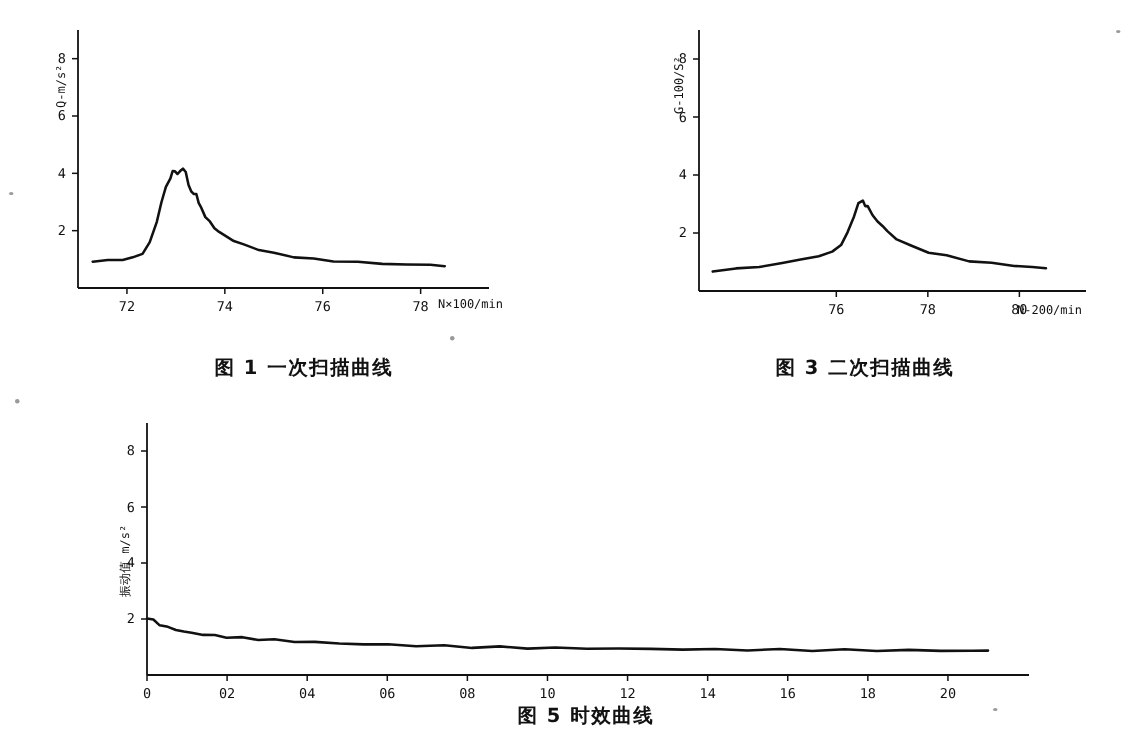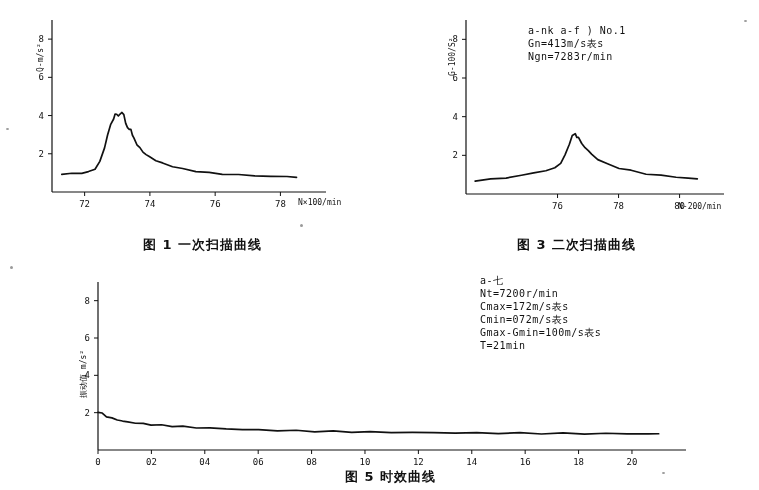--- a/index.html
+++ b/index.html
@@ -53,21 +53,21 @@
     font-size:9px;
     fill:#111;
   }
   .speck{position:absolute;background:#9a9a9a;border-radius:50%;}
 </style>
 </head>
 <body>
 
 <div class="chart" style="left:18px;top:6px;width:320px;height:220px;">
   <div class="ylabel" style="left:18px;top:66px;">Q-m/s²</div>
-  <div class="axis-label" style="left:280px;top:192px;">N×100/min</div>
+  <div class="axis-label" style="left:262px;top:192px;padding-left:12px;">N×100/min</div>
   <svg id="svg-fig1" width="320" height="220">
       <line x1="34" y1="14" x2="34" y2="186" stroke="#111" stroke-width="1.2"></line>
       <line x1="34" y1="186" x2="308" y2="186" stroke="#111" stroke-width="1.2"></line>
       <line x1="30" y1="147.77777777777777" x2="34" y2="147.77777777777777" stroke="#111" stroke-width="1"></line>
       <text x="26" y="150.77777777777777" text-anchor="end" class="tick-text">2</text>
       <line x1="30" y1="109.55555555555556" x2="34" y2="109.55555555555556" stroke="#111" stroke-width="1"></line>
       <text x="26" y="112.55555555555556" text-anchor="end" class="tick-text">4</text>
       <line x1="30" y1="71.33333333333334" x2="34" y2="71.33333333333334" stroke="#111" stroke-width="1"></line>
       <text x="26" y="74.33333333333334" text-anchor="end" class="tick-text">6</text>
       <line x1="30" y1="33.111111111111114" x2="34" y2="33.111111111111114" stroke="#111" stroke-width="1"></line>
@@ -81,23 +81,20 @@
       <line x1="262.4210526315791" y1="186" x2="262.4210526315791" y2="190" stroke="#111" stroke-width="1"></line>
       <text x="262.4210526315791" y="201" text-anchor="middle" class="tick-text">78</text>
       <path d="M43.79 168.44 L53.83 167.27 L63.82 167.38 L70.47 165.57 L77.02 163.27 L81.83 155.40 L86.55 141.88 L89.58 128.99 L92.59 118.65 L95.63 112.98 L97.10 108.00 L98.66 108.23 L100.34 110.00 L102.10 108.04 L103.95 106.45 L105.83 108.67 L107.70 117.32 L109.53 121.69 L111.27 123.37 L112.90 123.35 L114.44 129.26 L115.88 131.90 L118.91 138.76 L121.92 141.62 L124.96 146.15 L128.08 148.62 L131.29 150.57 L137.88 154.72 L144.56 156.93 L154.57 160.72 L164.61 162.48 L177.90 165.58 L191.13 166.33 L204.28 168.30 L220.58 168.48 L236.78 169.91 L252.90 170.36 L268.97 170.50 L278.51 171.46 " fill="none" stroke="#111" stroke-width="1.7" stroke-linejoin="round" stroke-linecap="round"></path>
     </svg>
 </div>
 <div class="caption" style="left:118px;top:236px;">图 1 一次扫描曲线</div>
 
 <div class="chart" style="left:430px;top:6px;width:320px;height:220px;">
   <div class="ylabel" style="left:18px;top:70px;">G-100/S²</div>
   <div class="axis-label" style="left:248px;top:196px;">N-200/min</div>
-  <div class="annot" style="left:98px;top:18px;">a-nk a-f ) No.1
-Gn=413m/s表s
-Ngn=7283r/min</div>
   <svg id="svg-fig3" width="320" height="220">
       <line x1="36" y1="14" x2="36" y2="188" stroke="#111" stroke-width="1.2"></line>
       <line x1="36" y1="188" x2="294" y2="188" stroke="#111" stroke-width="1.2"></line>
       <line x1="32" y1="149.33333333333334" x2="36" y2="149.33333333333334" stroke="#111" stroke-width="1"></line>
       <text x="28" y="152.33333333333334" text-anchor="end" class="tick-text">2</text>
       <line x1="32" y1="110.66666666666667" x2="36" y2="110.66666666666667" stroke="#111" stroke-width="1"></line>
       <text x="28" y="113.66666666666667" text-anchor="end" class="tick-text">4</text>
       <line x1="32" y1="72" x2="36" y2="72" stroke="#111" stroke-width="1"></line>
       <text x="28" y="75" text-anchor="end" class="tick-text">6</text>
       <line x1="32" y1="33.33333333333334" x2="36" y2="33.33333333333334" stroke="#111" stroke-width="1"></line>
@@ -108,26 +105,20 @@
       <text x="188.56410256410263" y="203" text-anchor="middle" class="tick-text">78</text>
       <line x1="249.58974358974368" y1="188" x2="249.58974358974368" y2="192" stroke="#111" stroke-width="1"></line>
       <text x="249.58974358974368" y="203" text-anchor="middle" class="tick-text">80</text>
       <path d="M45.15 175.07 L60.66 172.93 L76.12 172.06 L91.50 169.27 L103.72 166.94 L115.85 164.78 L124.83 161.74 L130.70 157.39 L135.02 148.87 L139.37 138.29 L142.26 129.40 L145.25 127.68 L146.81 131.42 L148.48 131.36 L151.74 137.49 L155.04 141.67 L158.33 144.62 L161.58 148.08 L167.79 153.63 L176.95 157.49 L189.05 162.49 L201.07 164.21 L216.09 168.24 L231.10 169.20 L246.13 171.27 L258.19 172.04 L267.30 172.85 " fill="none" stroke="#111" stroke-width="1.7" stroke-linejoin="round" stroke-linecap="round"></path>
     </svg>
 </div>
 <div class="caption" style="left:492px;top:236px;text-align:center;">图 3 二次扫描曲线</div>
 
 <div class="chart" style="left:50px;top:268px;width:640px;height:200px;">
   <div class="ylabel" style="left:28px;top:130px;">振动值 m/s²</div>
-  <div class="annot" style="left:430px;top:6px;">a-七
-Nt=7200r/min
-Cmax=172m/s表s
-Cmin=072m/s表s
-Gmax-Gmin=100m/s表s
-T=21min</div>
   <svg id="svg-fig2" width="640" height="200">
       <line x1="48" y1="14" x2="48" y2="182" stroke="#111" stroke-width="1.2"></line>
       <line x1="48" y1="182" x2="636" y2="182" stroke="#111" stroke-width="1.2"></line>
       <line x1="44" y1="144.66666666666669" x2="48" y2="144.66666666666669" stroke="#111" stroke-width="1"></line>
       <text x="40" y="147.66666666666669" text-anchor="end" class="tick-text">2</text>
       <line x1="44" y1="107.33333333333334" x2="48" y2="107.33333333333334" stroke="#111" stroke-width="1"></line>
       <text x="40" y="110.33333333333334" text-anchor="end" class="tick-text">4</text>
       <line x1="44" y1="70" x2="48" y2="70" stroke="#111" stroke-width="1"></line>
       <text x="40" y="73" text-anchor="end" class="tick-text">6</text>
       <line x1="44" y1="32.666666666666686" x2="48" y2="32.666666666666686" stroke="#111" stroke-width="1"></line>

